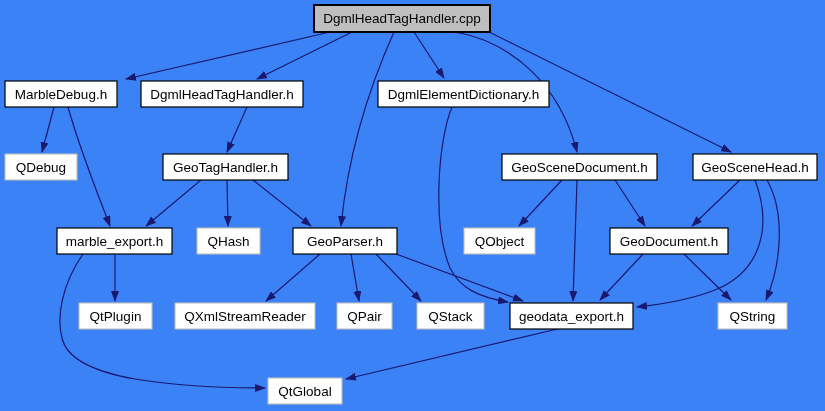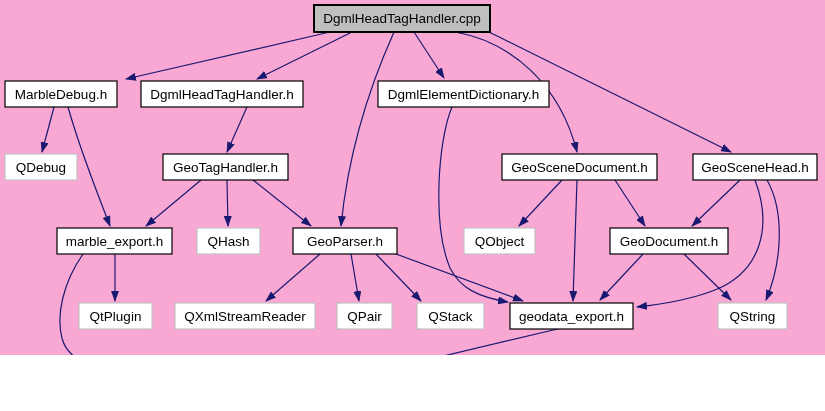--- a/index.html
+++ b/index.html
@@ -3,22 +3,22 @@
 <meta charset="utf-8">
 <style>
   html, body {
     margin: 0;
     padding: 0;
     background: #ffffff;
   }
   .graph-container {
     position: relative;
     width: 825px;
-    height: 355px;
-    background: #f9a8d4;
+    height: 411px;
+    background: #3b82f6;
     overflow: hidden;
     font-family: "Liberation Sans", sans-serif;
   }
   svg { display: block; }
   .edge {
     fill: none;
     stroke: #191970;
     stroke-width: 1.2;
   }
   .node rect {

